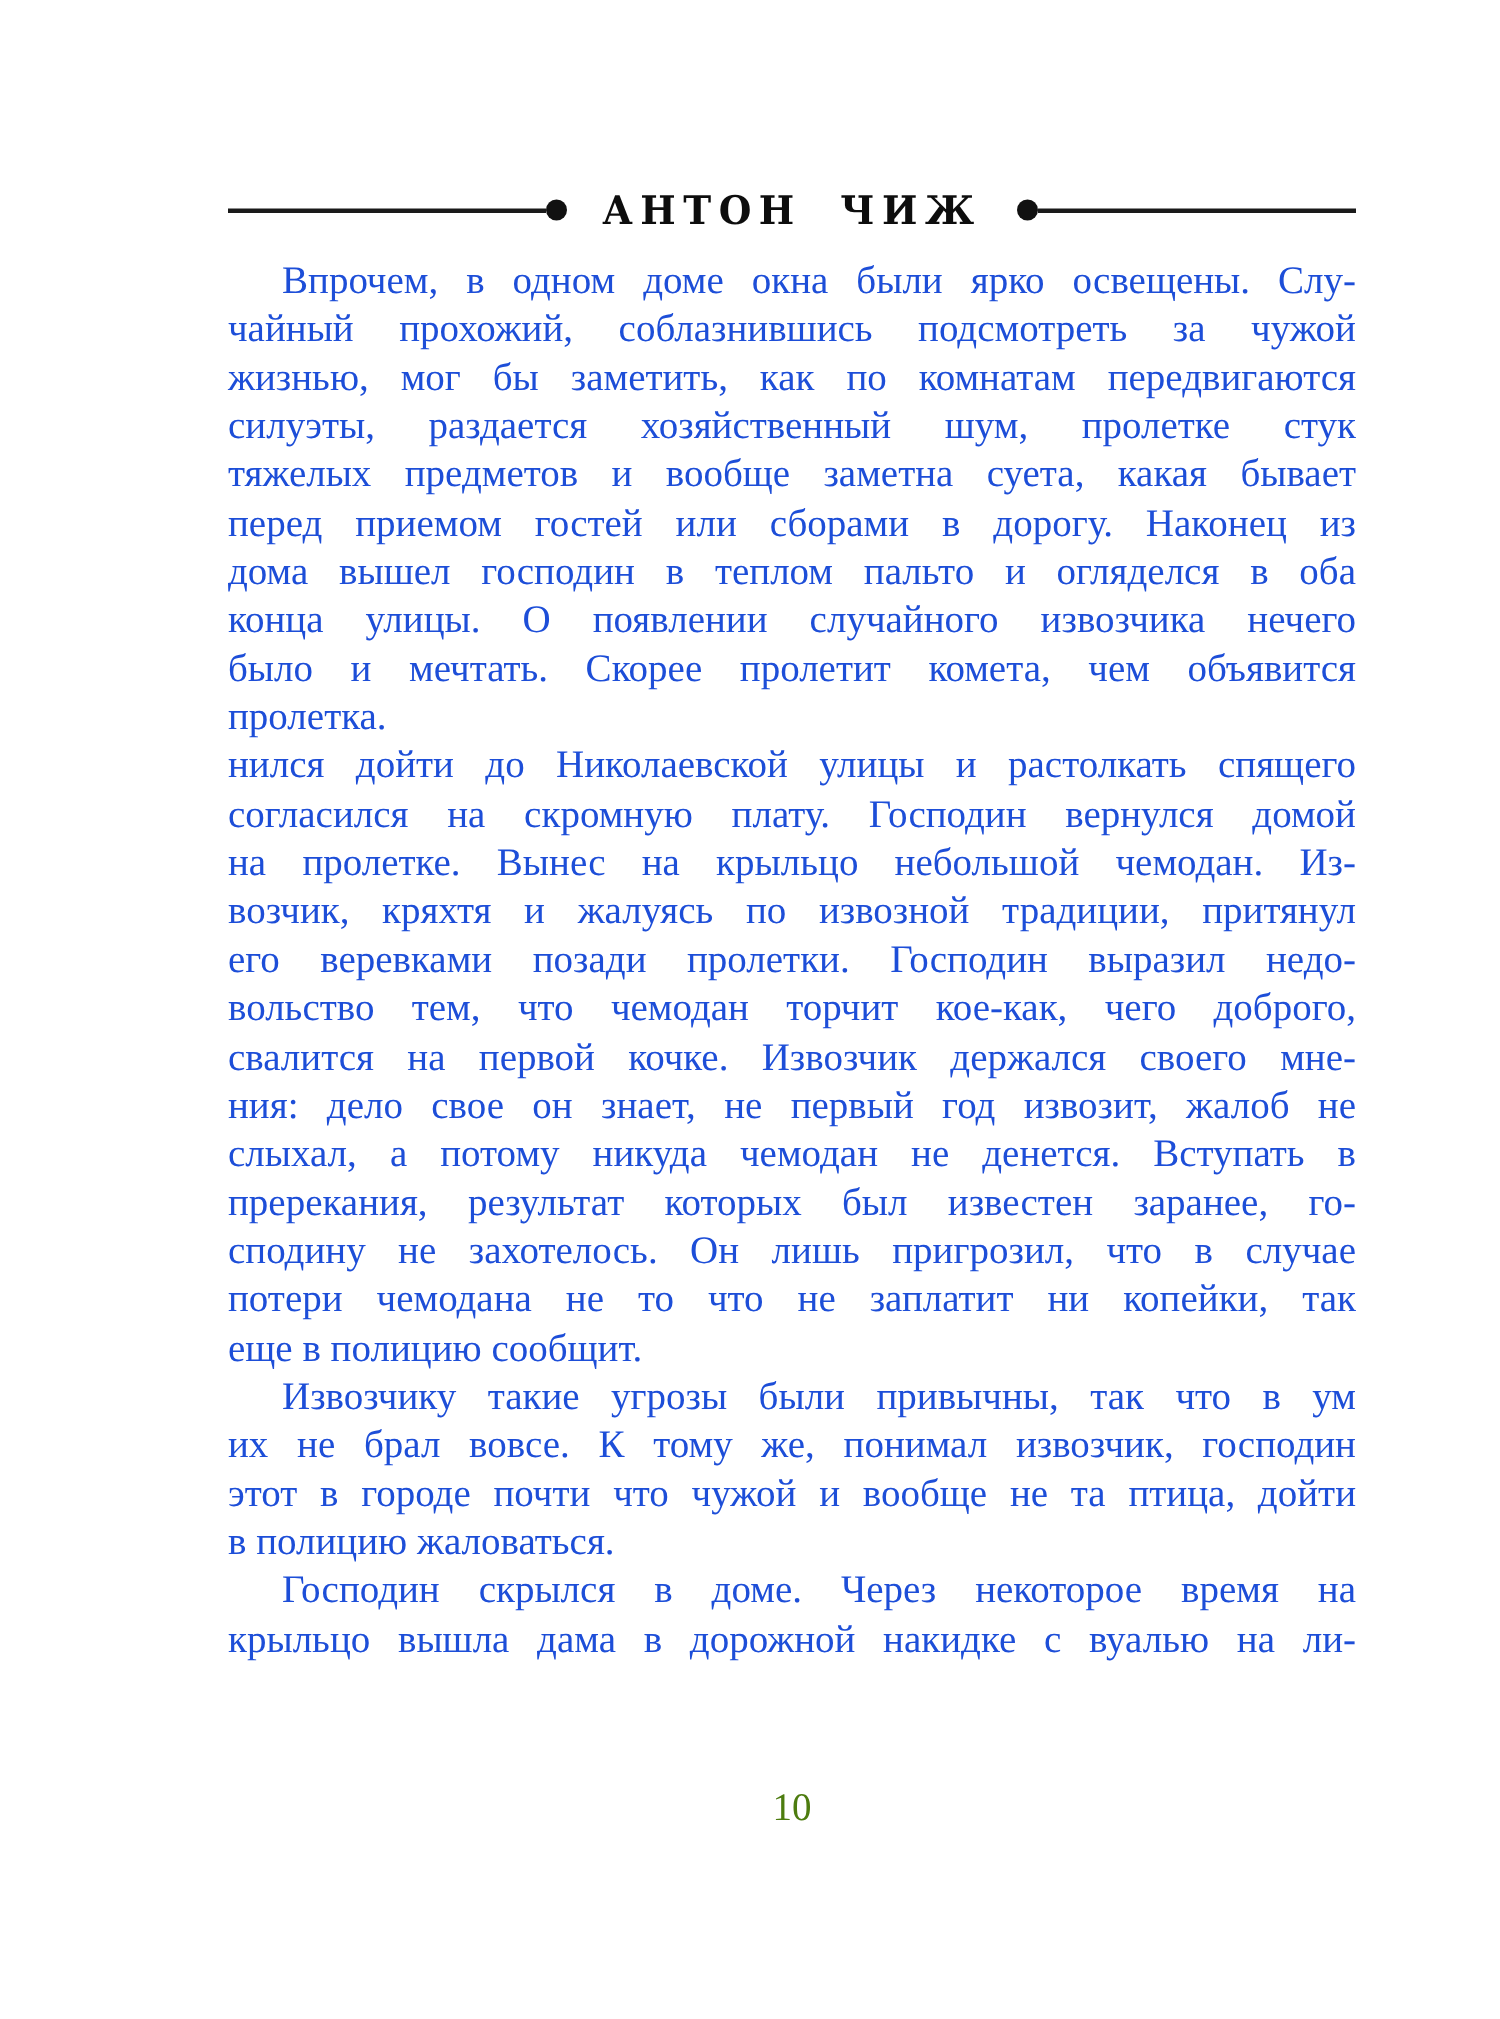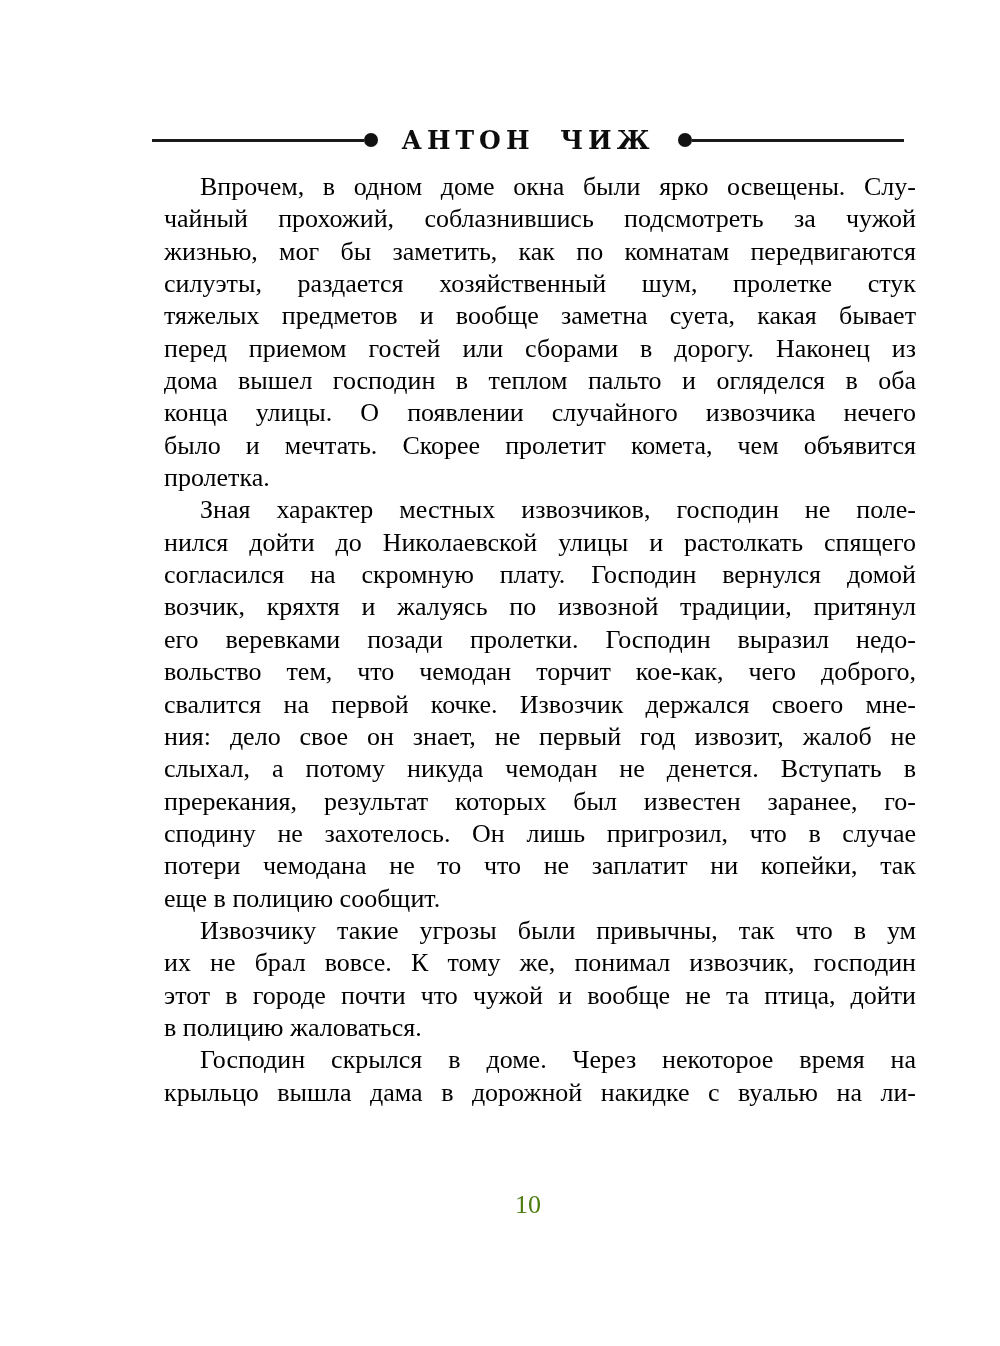--- a/index.html
+++ b/index.html
@@ -46,26 +46,26 @@
     font-size: 25px;
     letter-spacing: 5px;
     word-spacing: 12px;
     color: #0d0d0d;
     white-space: nowrap;
     transform: scaleY(1.05);
   }
   
   .content {
     position: absolute;
-    left: 164px;
+    left: 152px;
     top: 171px;
     width: 752px;
     font-size: 26px;
     line-height: 32.35px;
-    color: #000000;
+    color: #1d4ed8;
   }
   .line {
     text-align: justify;
     text-align-last: justify;
   }
   .line.first {
     text-indent: 36px;
   }
   .line.end {
     text-align-last: left;
@@ -103,23 +103,23 @@
       <div class="line">силуэты, раздается хозяйственный шум, пролетке стук</div>
       <div class="line">тяжелых предметов и вообще заметна суета, какая бывает</div>
       <div class="line">перед приемом гостей или сборами в дорогу. Наконец из</div>
       <div class="line">дома вышел господин в теплом пальто и огляделся в оба</div>
       <div class="line">конца улицы. О появлении случайного извозчика нечего</div>
       <div class="line">было и мечтать. Скорее пролетит комета, чем объявится</div>
       <div class="line end">пролетка.</div>
     </div>
 
     <div class="para">
-      <div class="line first">Зная характер местных извозчиков, господин не поле-</div>
       <div class="line">нился дойти до Николаевской улицы и растолкать спящего</div>
       <div class="line">согласился на скромную плату. Господин вернулся домой</div>
+      <div class="line">на пролетке. Вынес на крыльцо небольшой чемодан. Из-</div>
       <div class="line">возчик, кряхтя и жалуясь по извозной традиции, притянул</div>
       <div class="line">его веревками позади пролетки. Господин выразил недо-</div>
       <div class="line">вольство тем, что чемодан торчит кое-как, чего доброго,</div>
       <div class="line">свалится на первой кочке. Извозчик держался своего мне-</div>
       <div class="line">ния: дело свое он знает, не первый год извозит, жалоб не</div>
       <div class="line">слыхал, а потому никуда чемодан не денется. Вступать в</div>
       <div class="line">пререкания, результат которых был известен заранее, го-</div>
       <div class="line">сподину не захотелось. Он лишь пригрозил, что в случае</div>
       <div class="line">потери чемодана не то что не заплатит ни копейки, так</div>
       <div class="line end">еще в полицию сообщит.</div>

